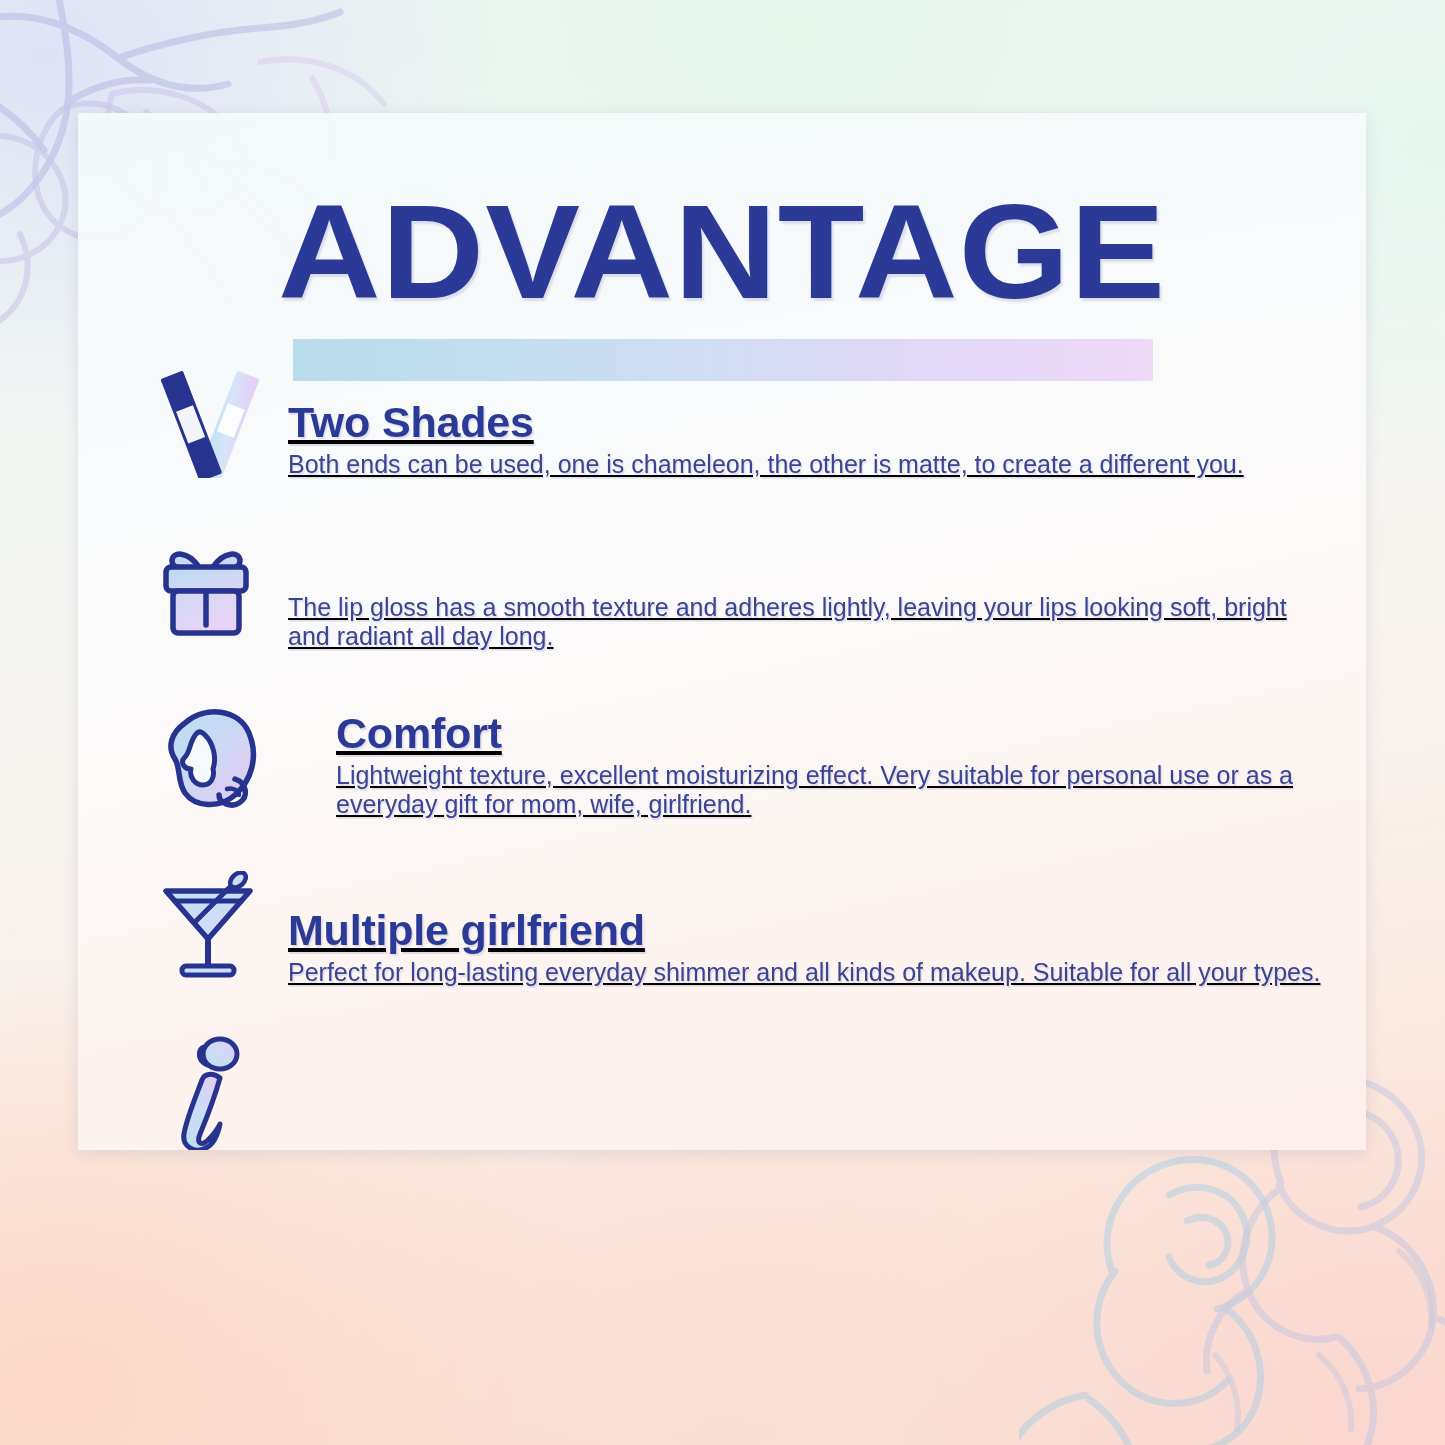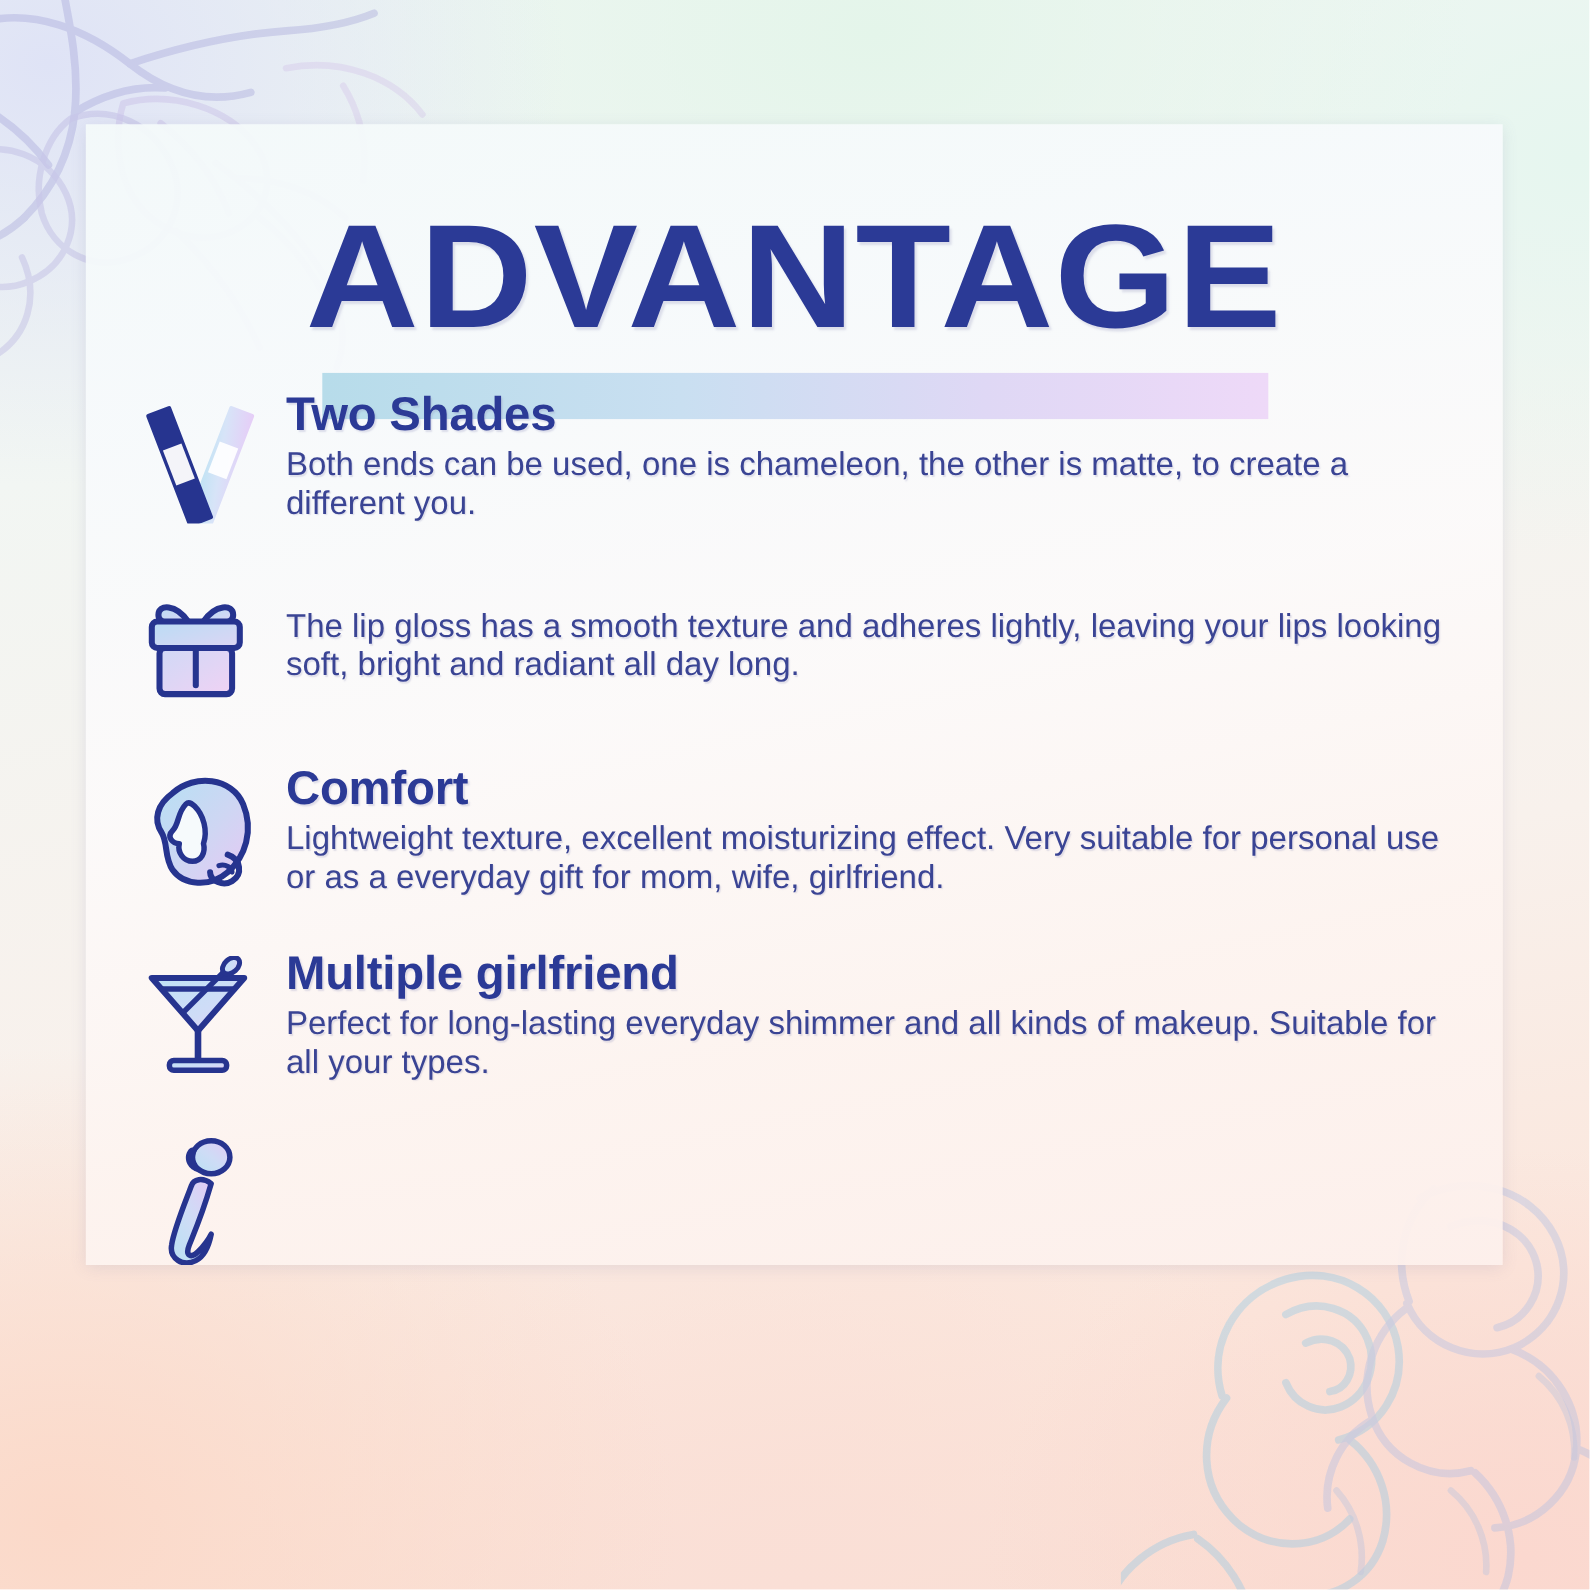--- a/index.html
+++ b/index.html
@@ -109,24 +109,25 @@
   
   .features {
     position: absolute;
     left: 0;
     top: 236px;
     width: 100%;
   }
   .feature {
     position: relative;
     display: flex;
-    align-items: center;
-    padding: 0 40px 0 48px;
+    align-items: flex-end;
+    padding: 0 40px 0 76px;
     margin-bottom: 36px;
     min-height: 130px;
+    text-decoration: underline;
   }
   .feature-icon {
     width: 112px;
     min-width: 112px;
     height: 120px;
     display: flex;
     align-items: center;
     justify-content: center;
     margin-right: 22px;
     margin-top: 6px;
@@ -138,33 +139,33 @@
     font-size: 43px;
     font-weight: bold;
     color: #2b3a96;
     letter-spacing: -0.2px;
     line-height: 1.06;
     margin: 0 0 4px 0;
     text-shadow: 1.5px 2px 1.5px rgba(140,140,185,0.26);
   }
   .feature-desc {
     font-family: "Liberation Sans", sans-serif;
-    font-size: 30px;
+    font-size: 25px;
     font-weight: normal;
     color: #3a4494;
     line-height: 1.17;
     margin: 0;
     max-width: 1090px;
     text-shadow: 1.2px 1.6px 1.2px rgba(150,150,190,0.28);
   }
 
   
   .f-0 { margin-bottom: 42px; }
   .f-1 { margin-bottom: 38px; }
-  .f-2 { margin-bottom: 38px; }
+  .f-2 { margin-bottom: 38px; gap: 48px; }
   .f-3 { margin-bottom: 36px; }
   .f-4 { margin-bottom: 0; }
 </style>
 </head>
 <body>
 
 <div class="page">
 
   <div class="bg-base"></div>
 

